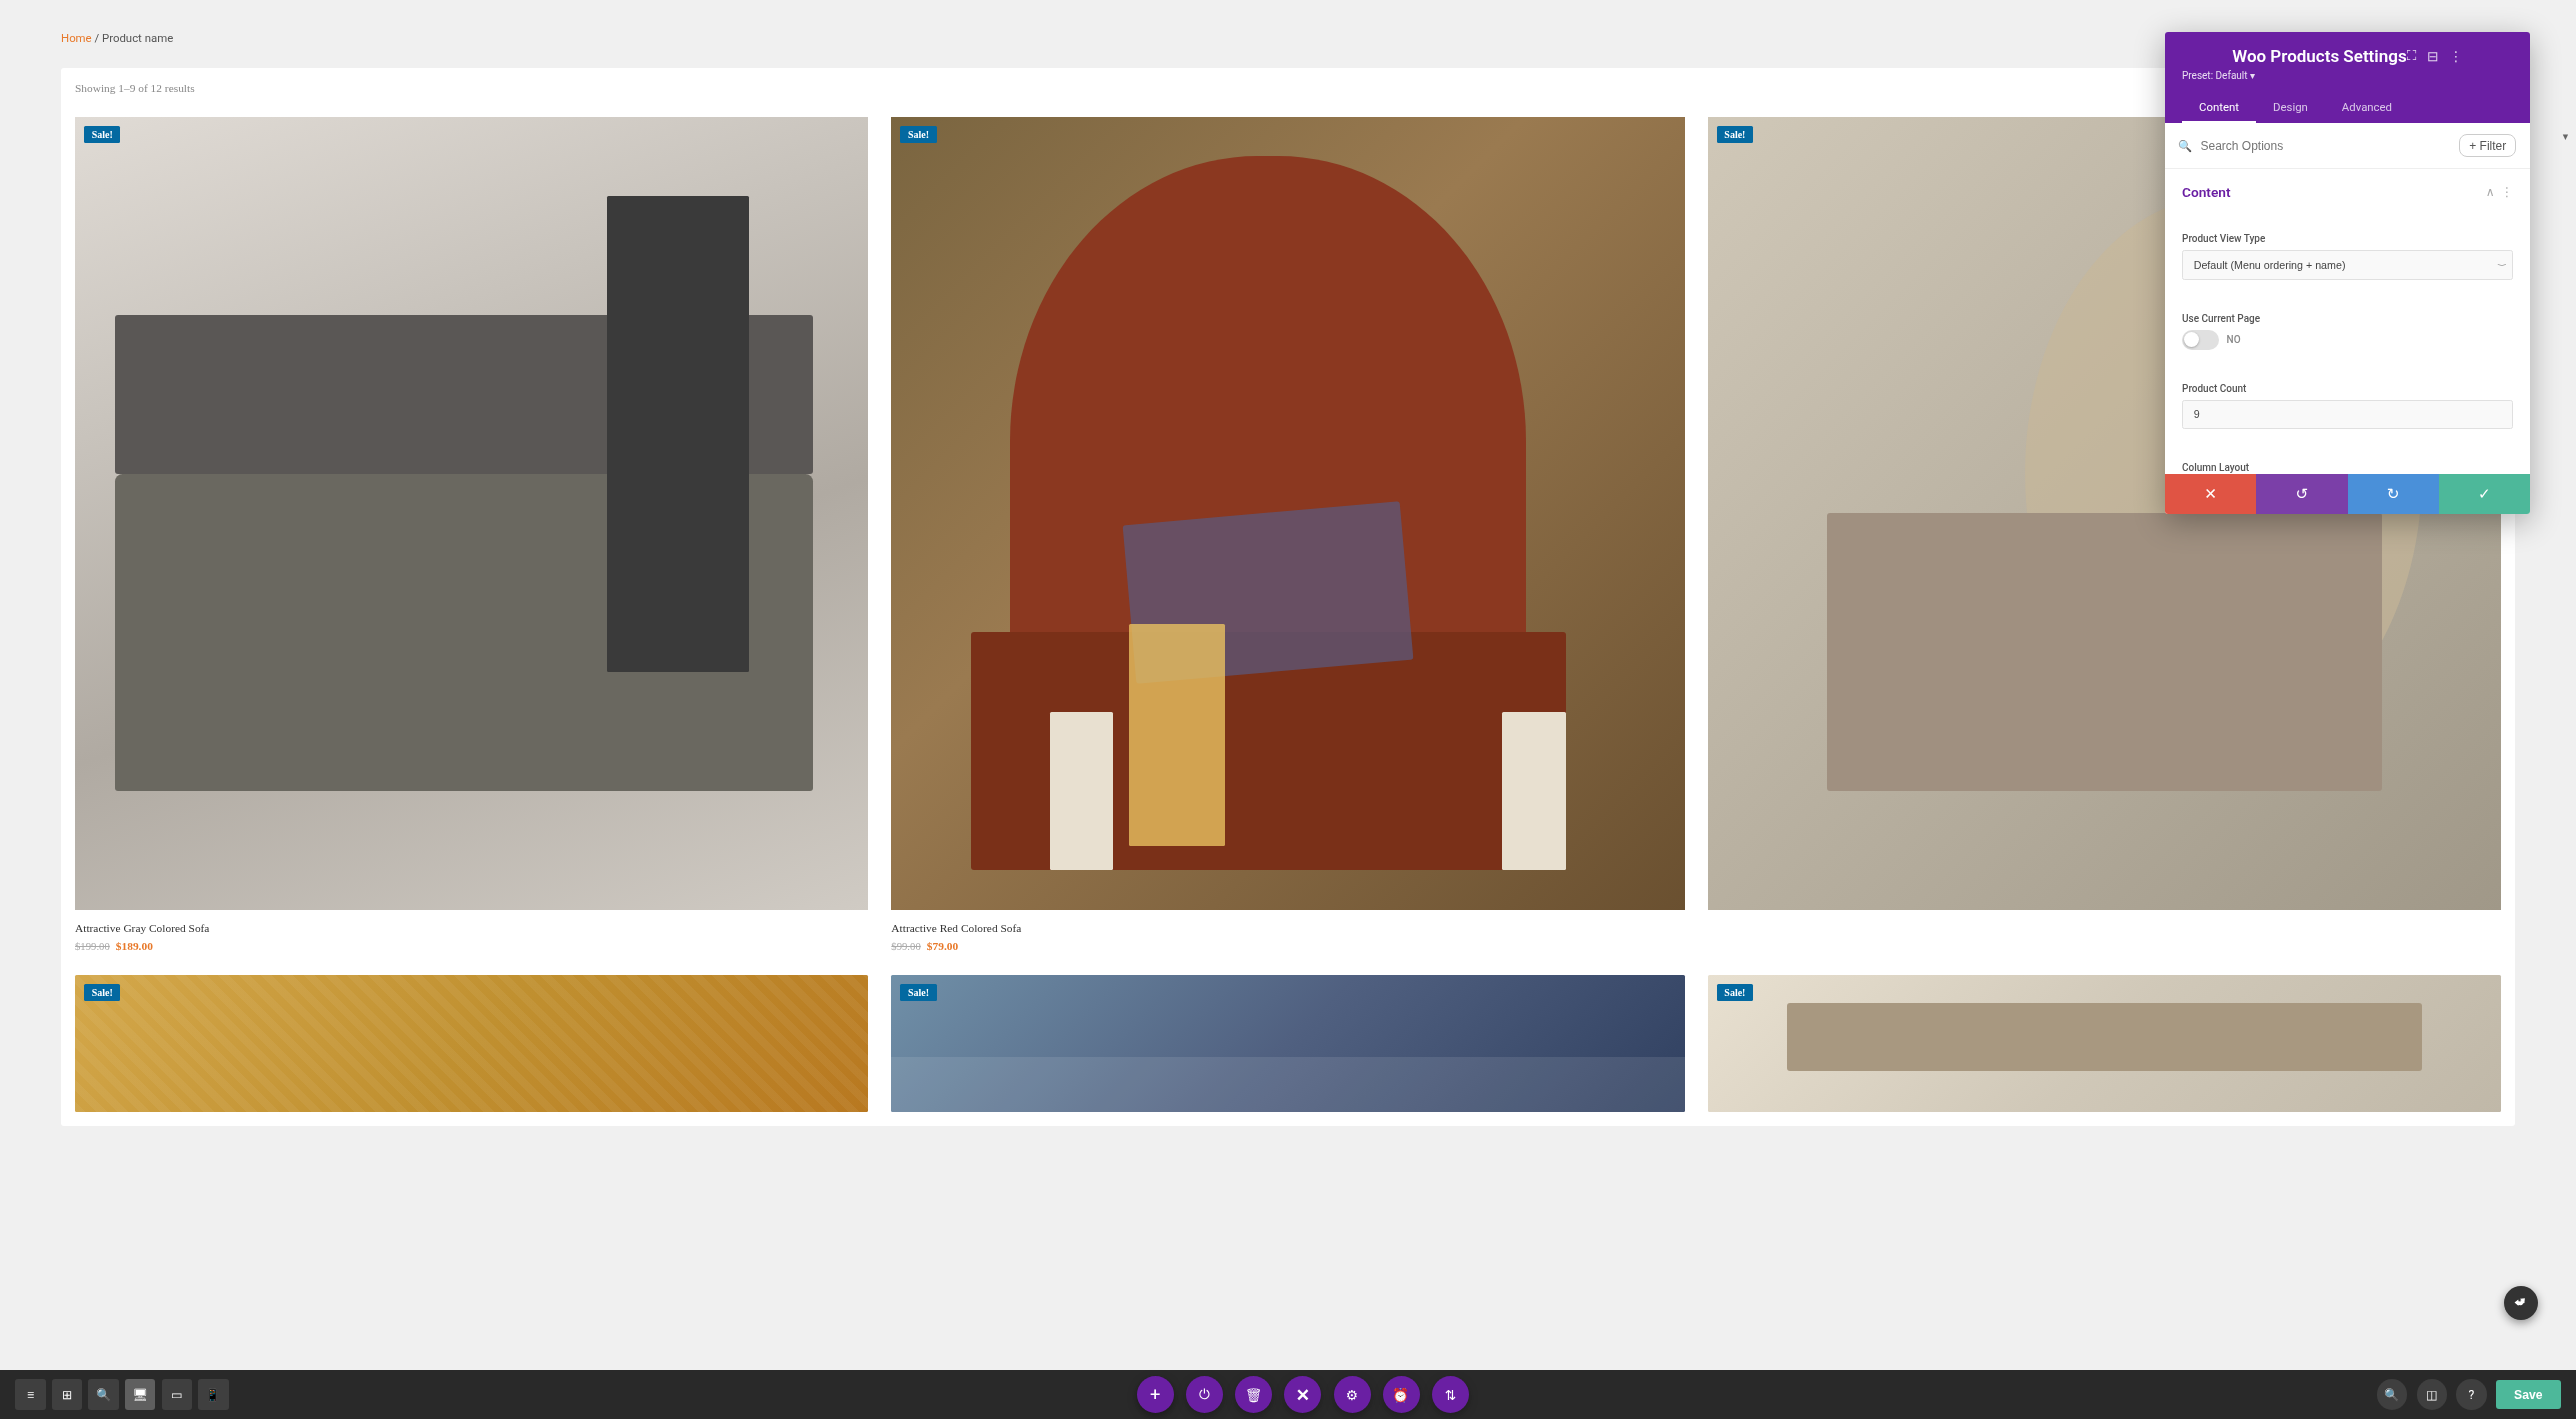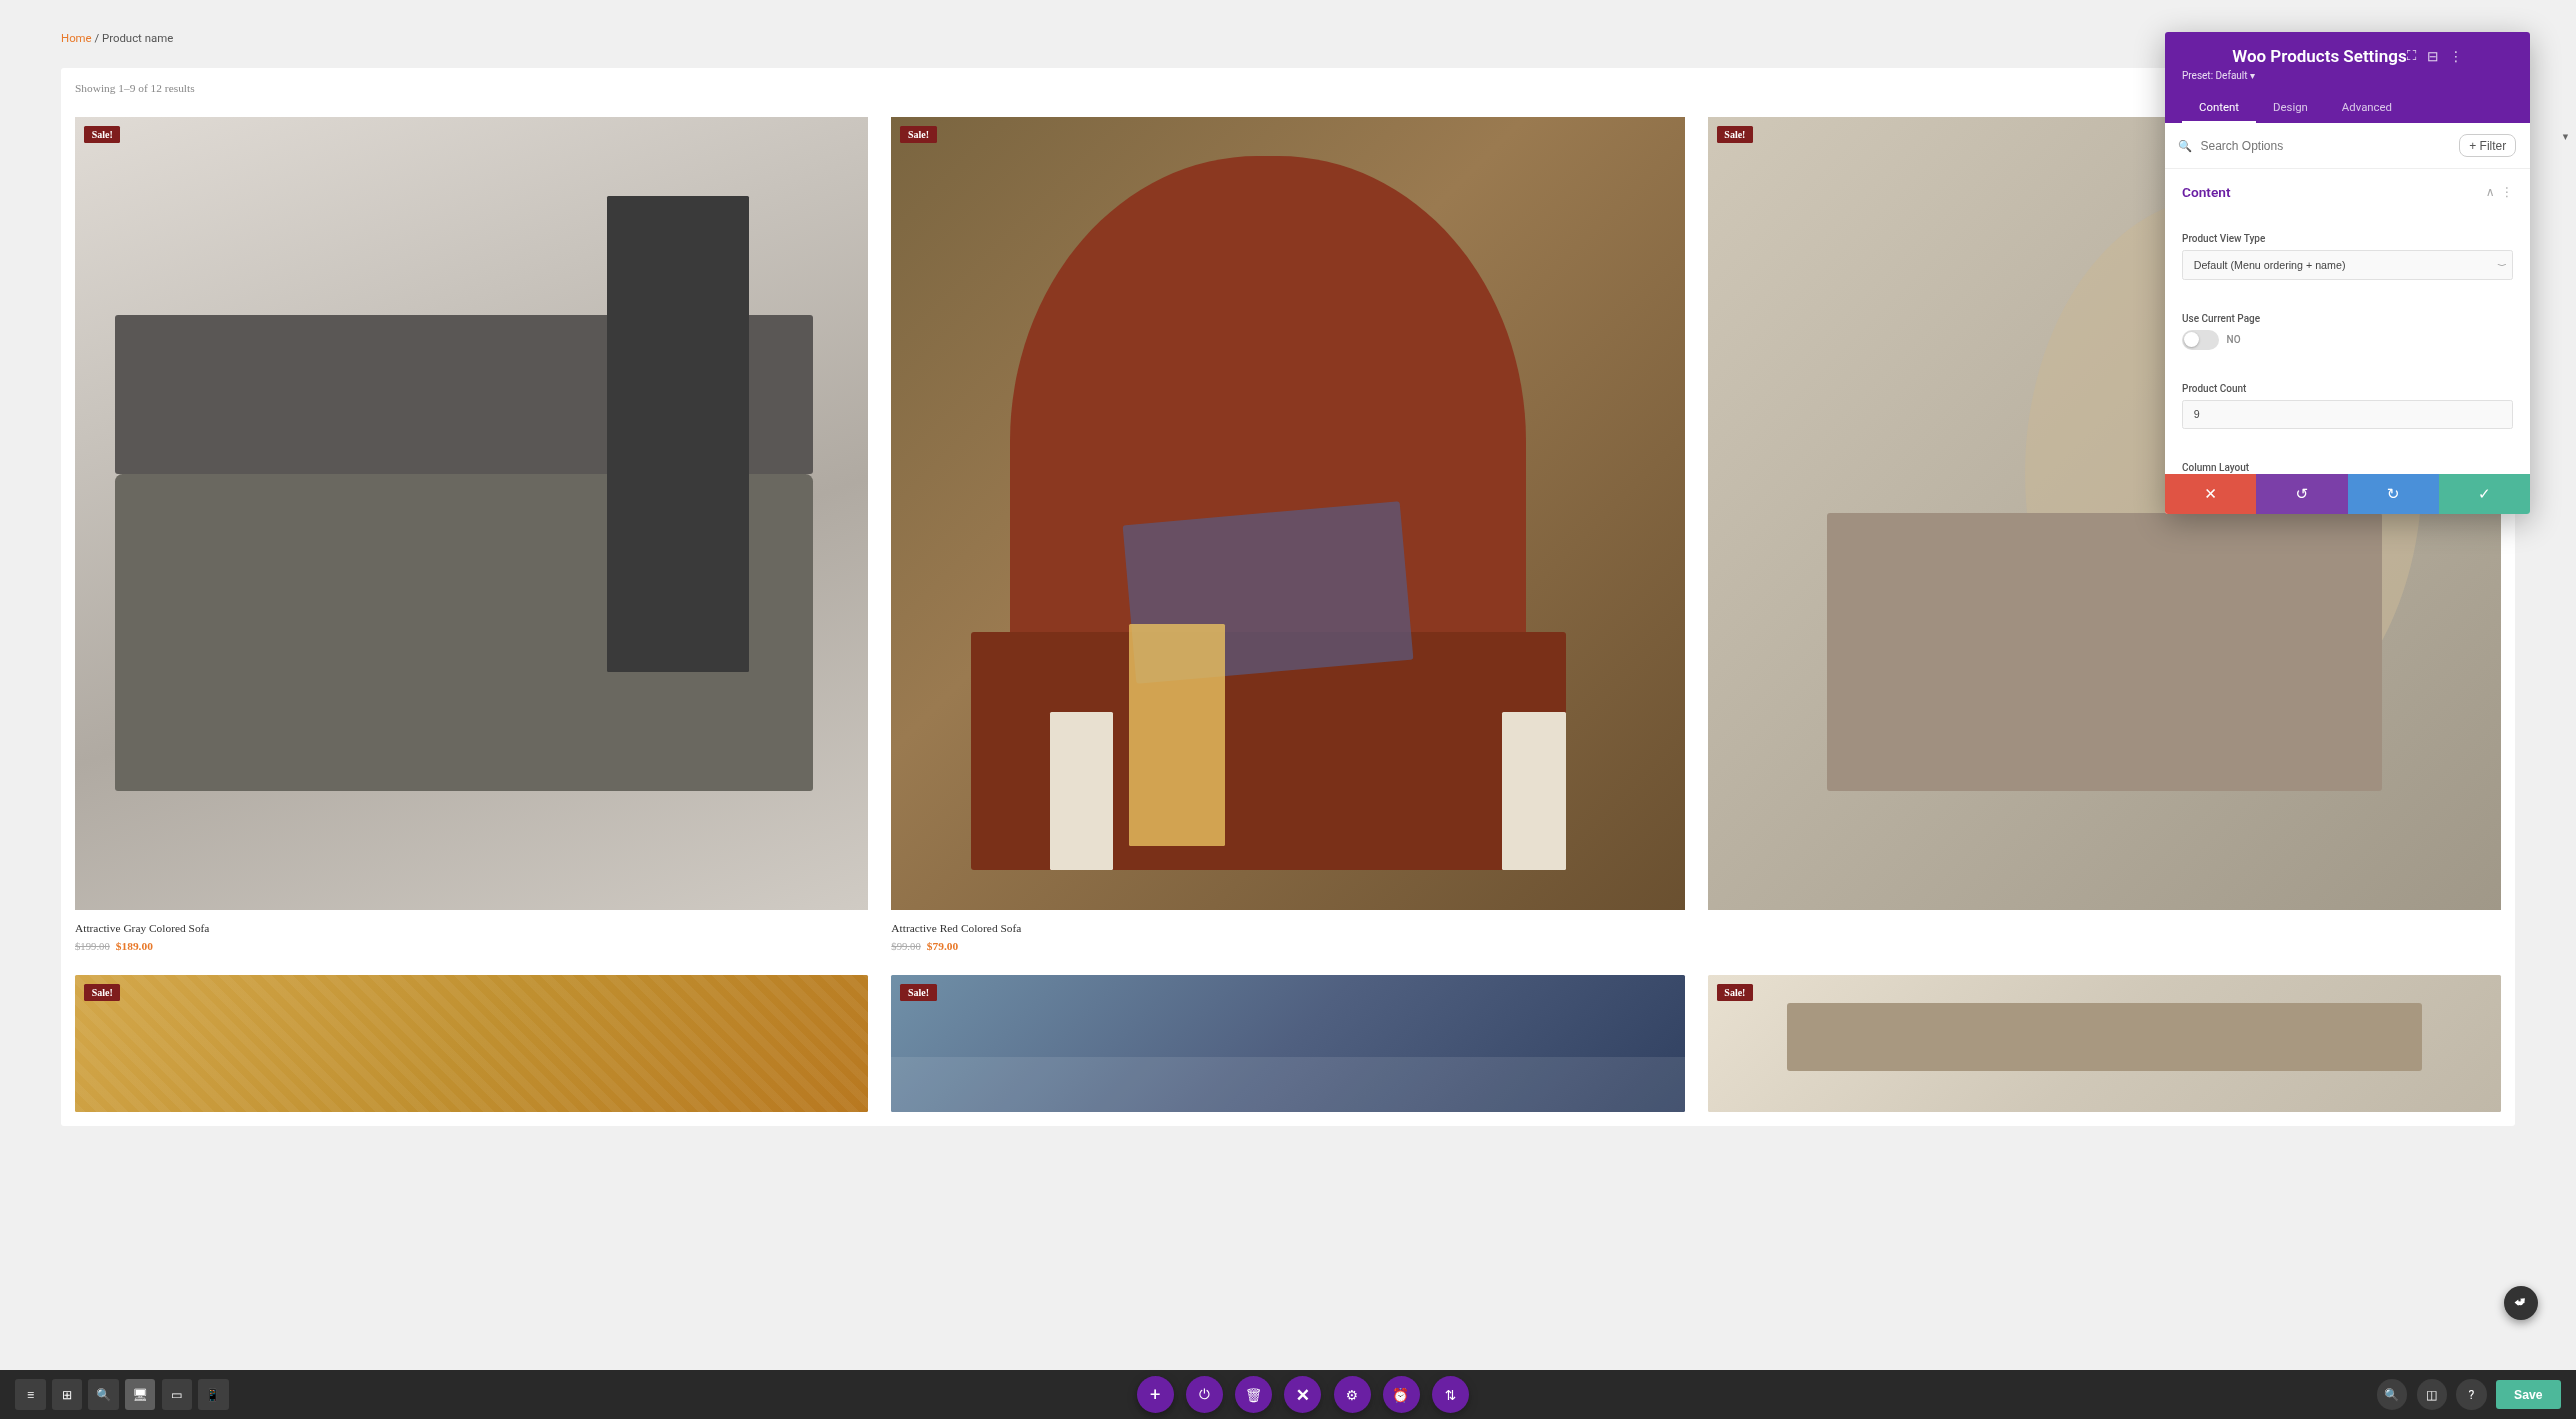--- a/index.html
+++ b/index.html
@@ -56,21 +56,21 @@
       aspect-ratio: 1;
       overflow: hidden;
       background: #e8e8e8;
       margin-bottom: 12.2px;
     }
 
     .sale-badge {
       position: absolute;
       top: 9.1px;
       left: 9.1px;
-      background: #7f1d1d;
+      background: #0369a1;
       color: #fff;
       font-size: 10px;
       font-weight: 600;
       padding: 3px 7.6px;
       border-radius: 1.5px;
       z-index: 2;
     }
 
     .product-name {
       font-size: 11.4px;

